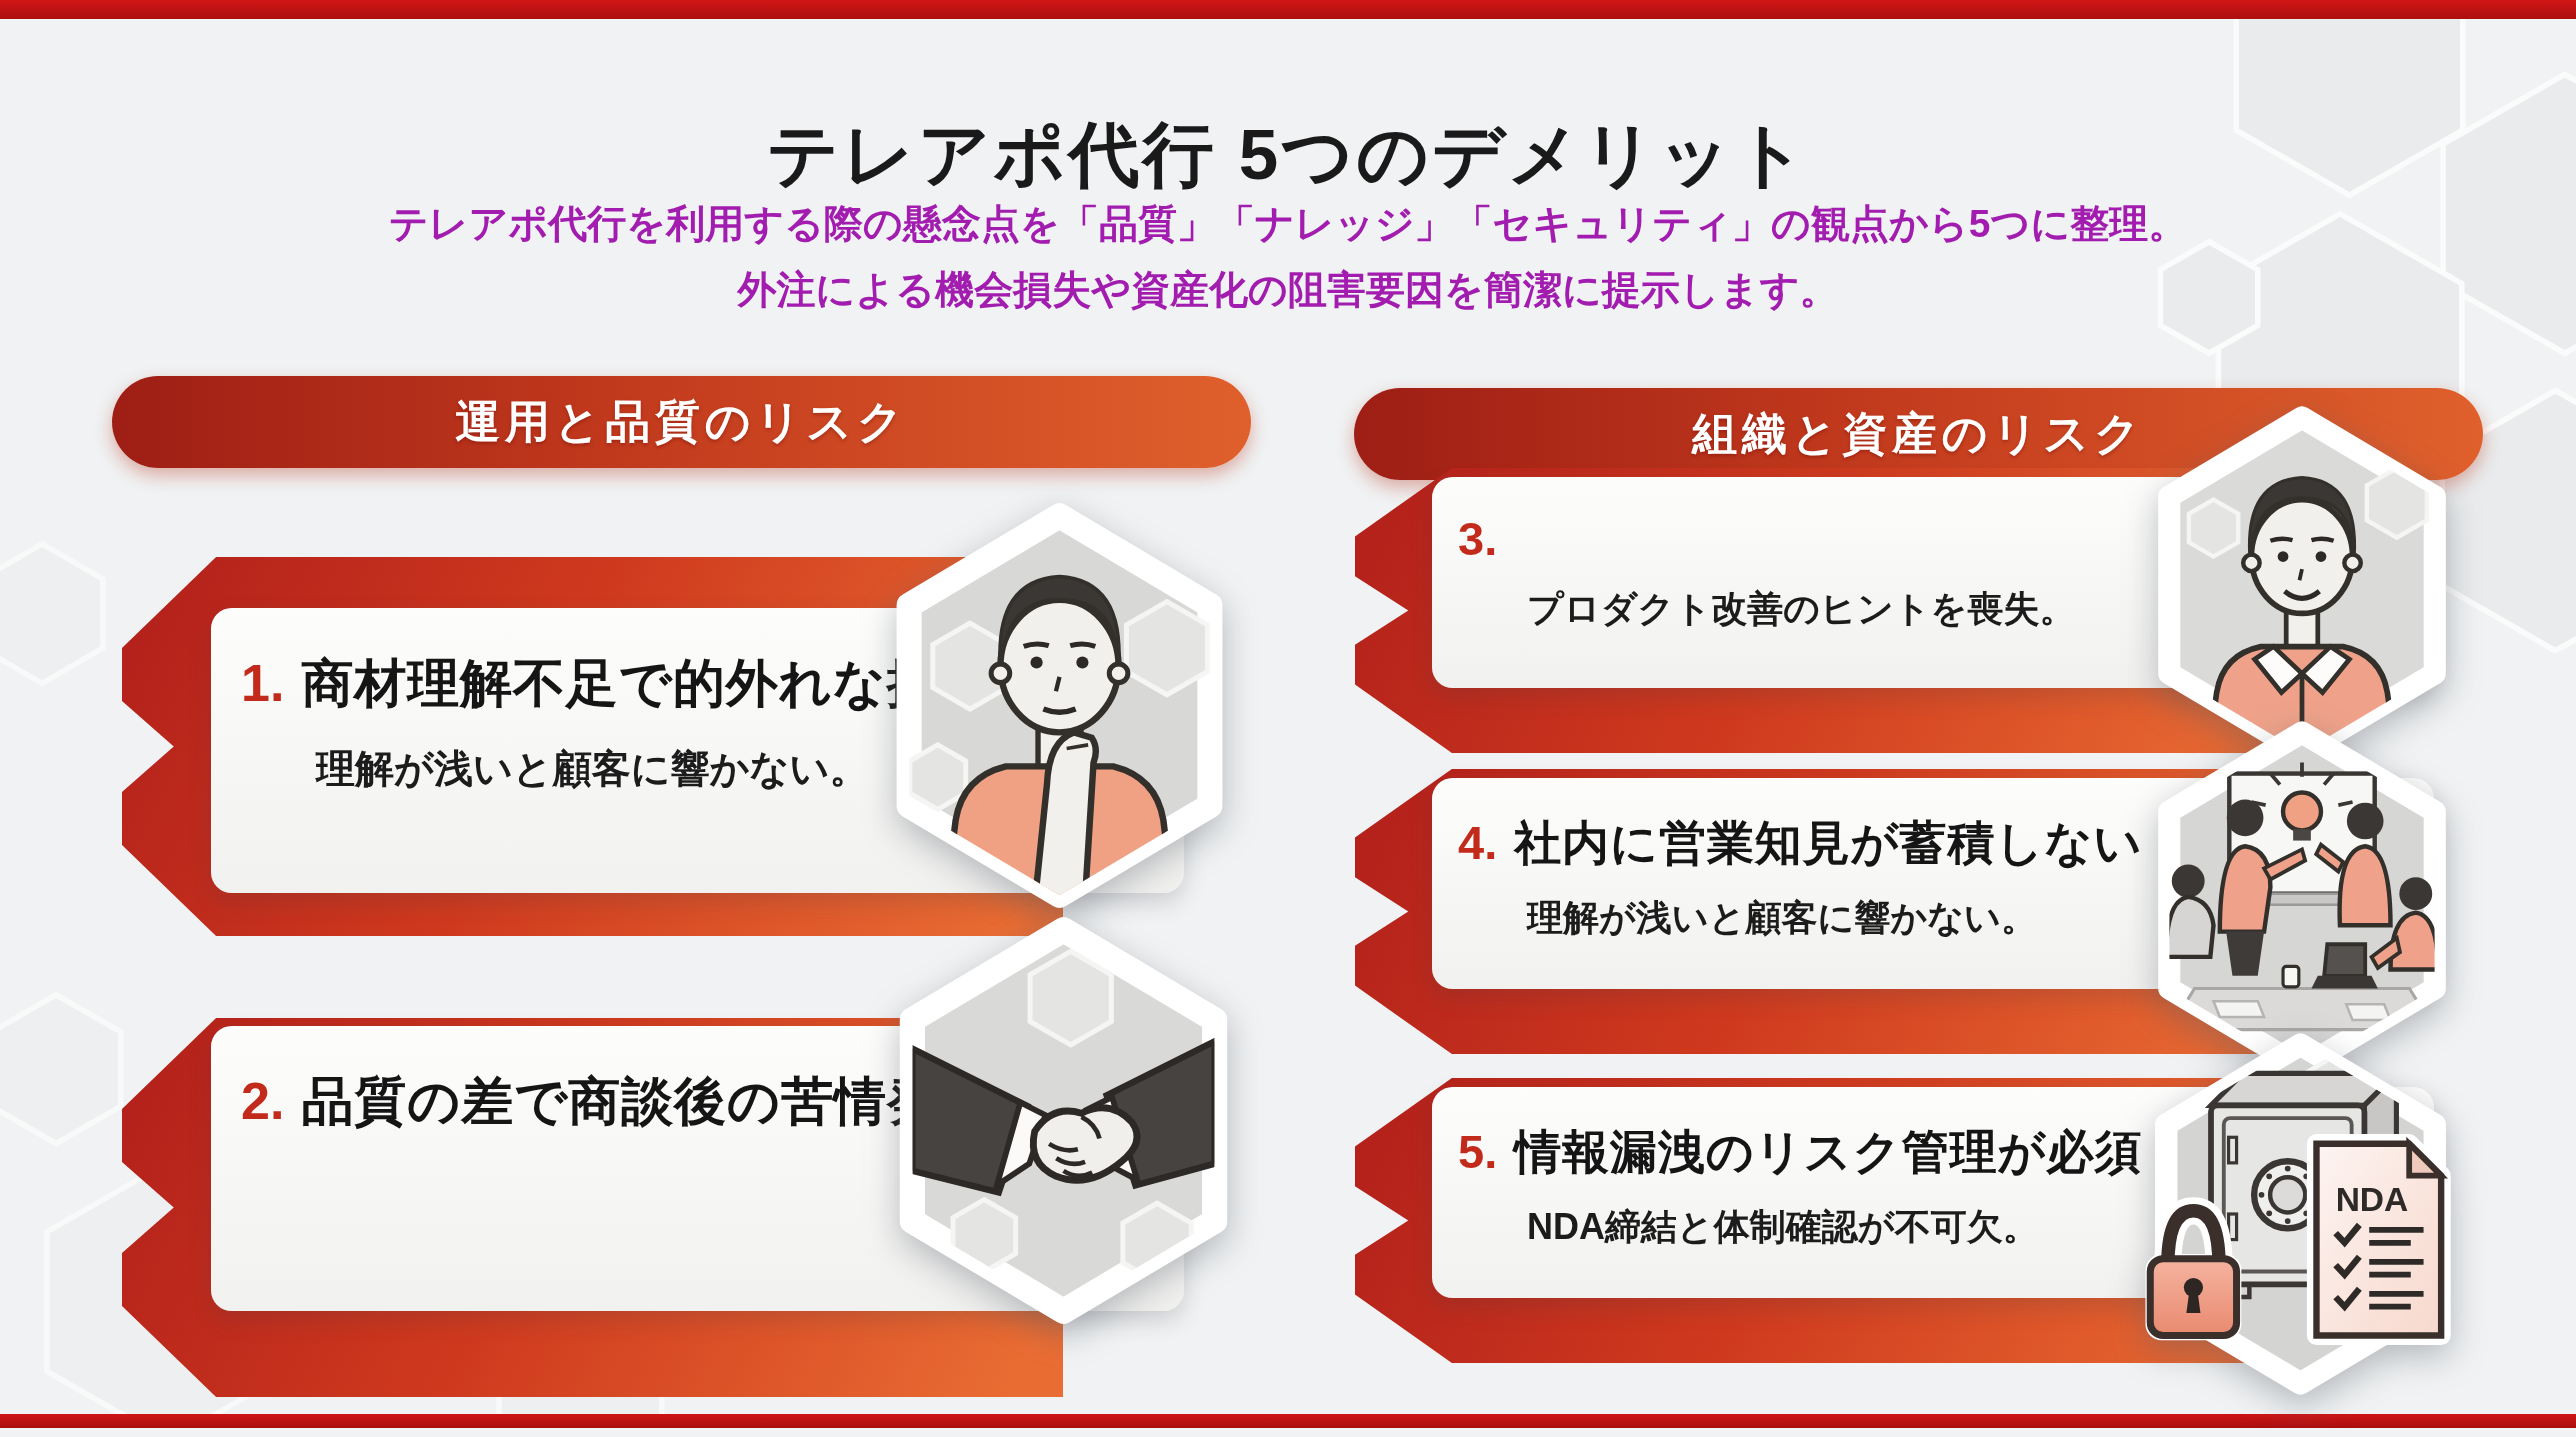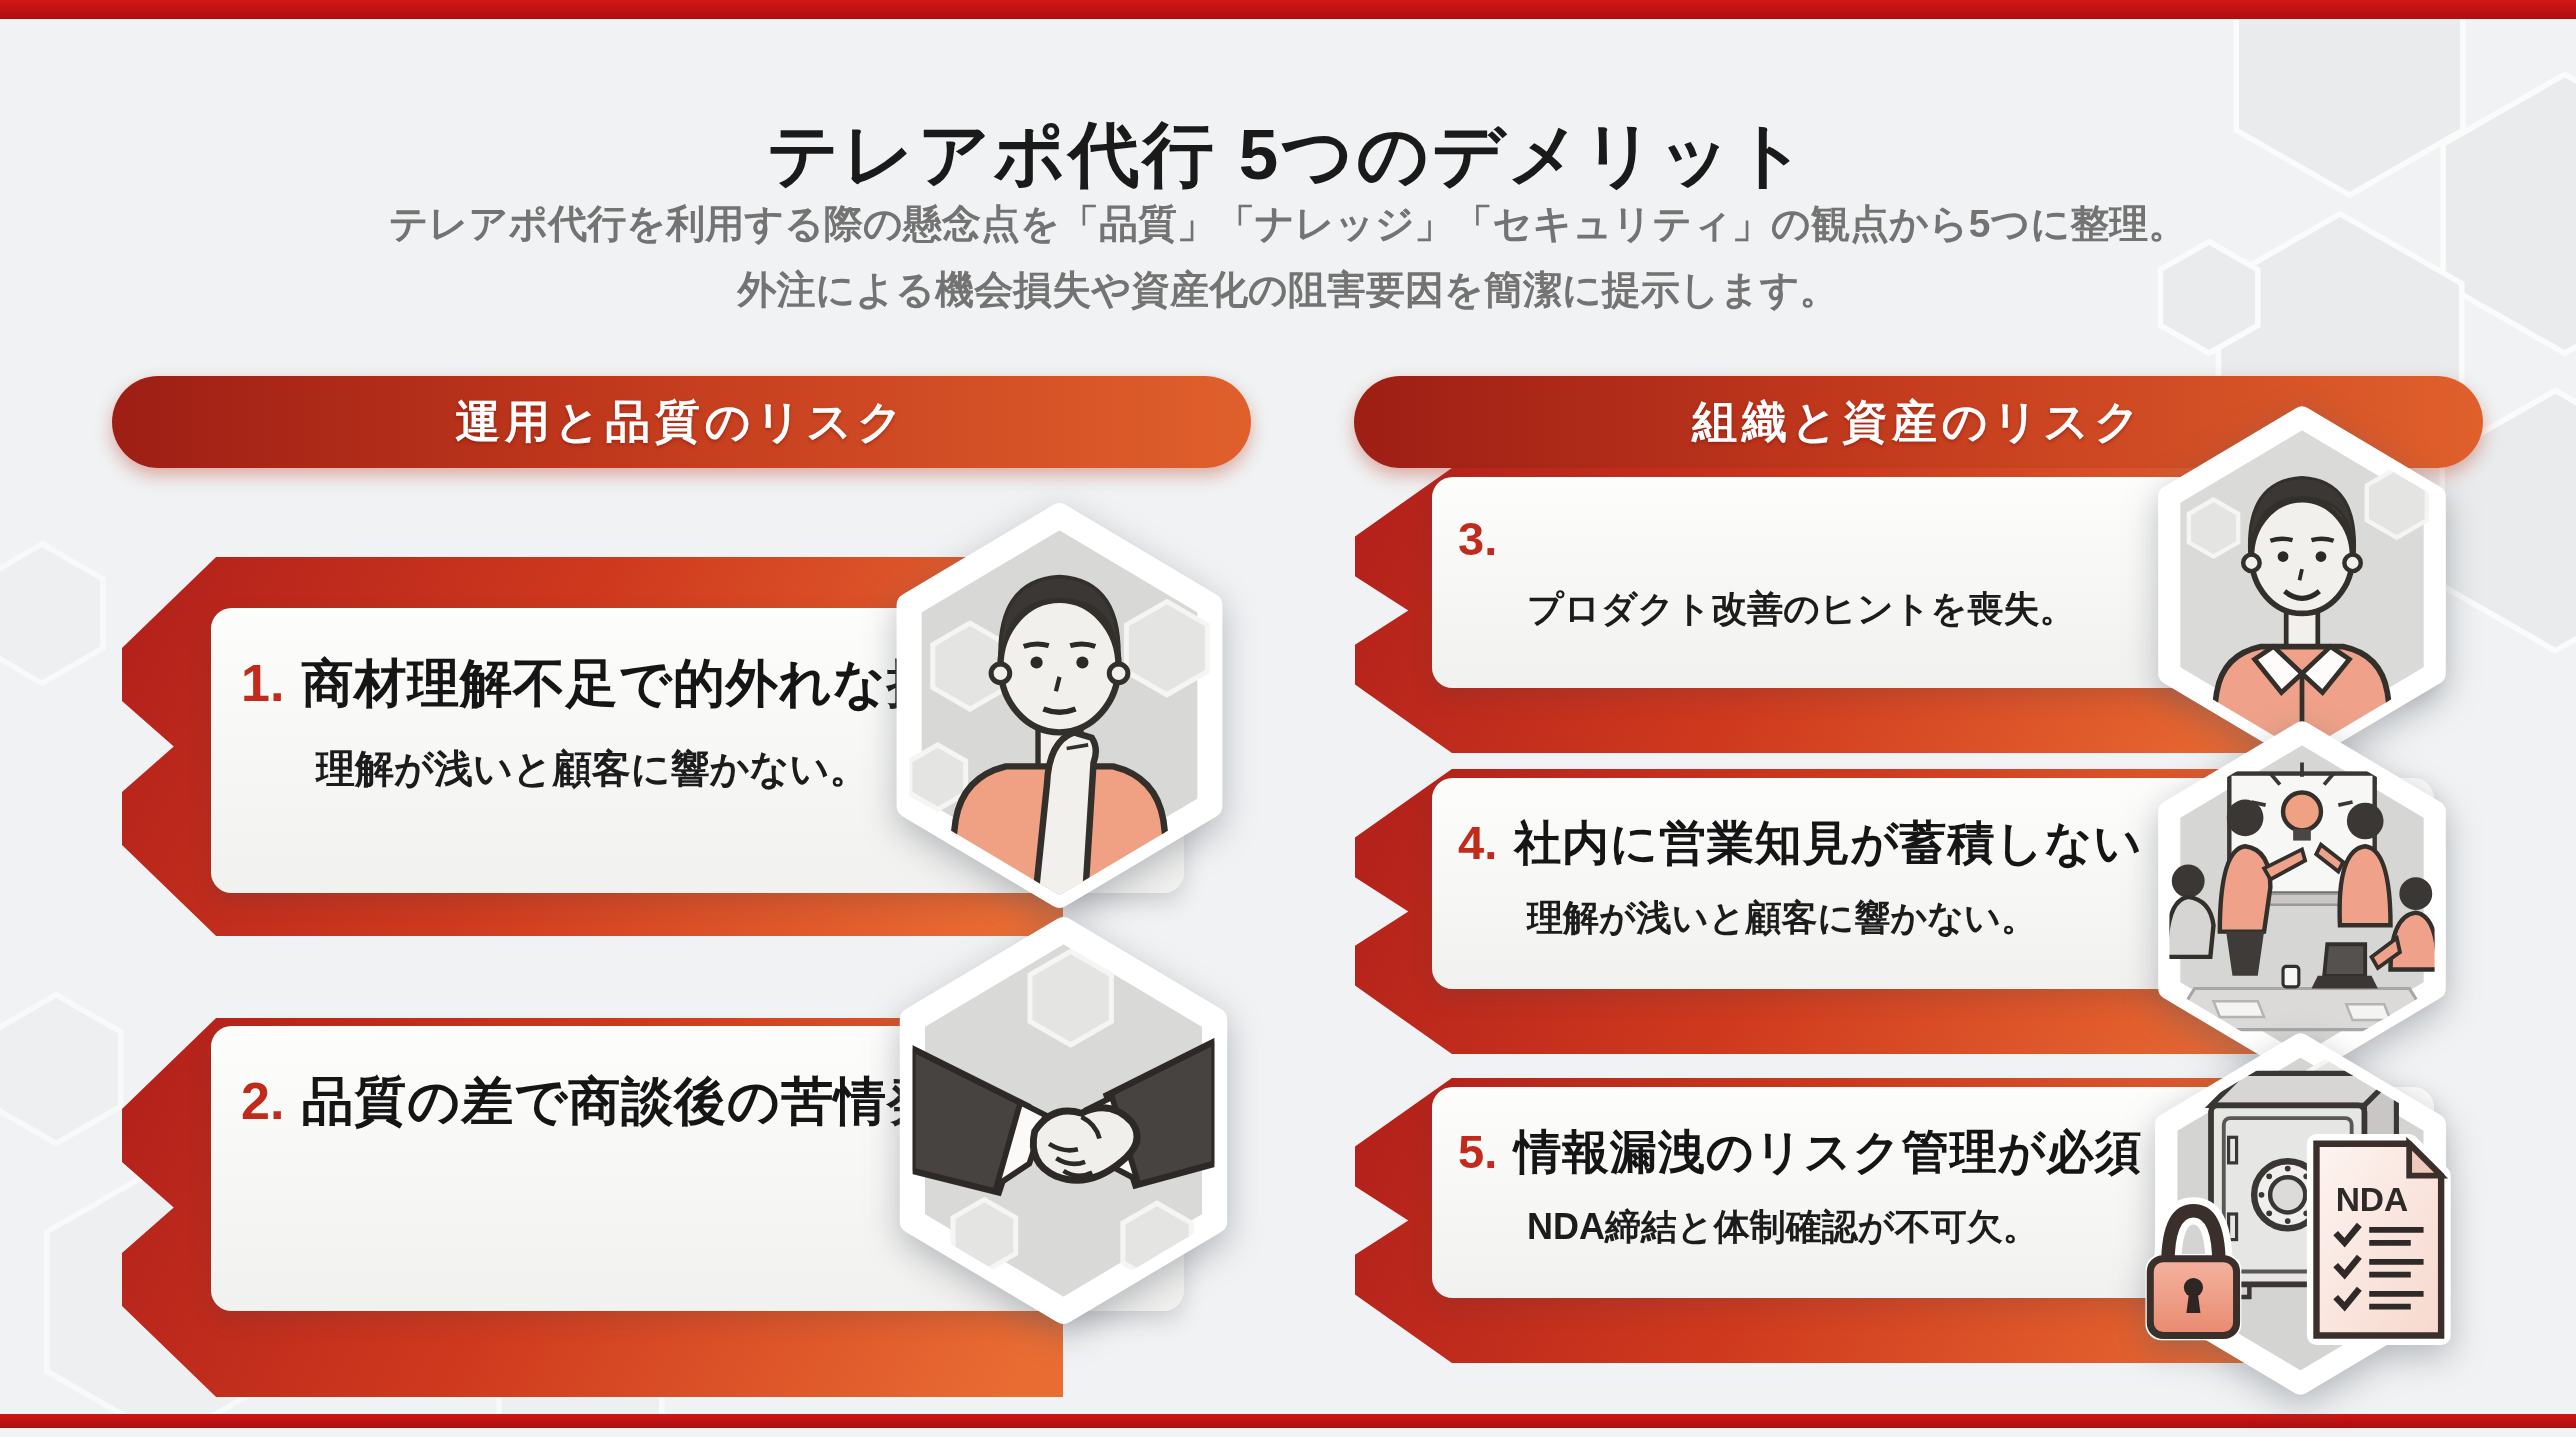--- a/index.html
+++ b/index.html
@@ -6,28 +6,28 @@
   .canvas{position:relative;width:2576px;height:1428px;background:#f0f2f3;overflow:hidden;
           font-family:"Liberation Sans","DejaVu Sans",sans-serif;}
   .bar-top{position:absolute;left:0;top:0;width:100%;height:19px;
            background:linear-gradient(180deg,#d11616,#ab0f0f);}
   .bar-bottom{position:absolute;left:0;bottom:0;width:100%;height:14px;
            background:linear-gradient(180deg,#cf1515,#a90f0f);}
   .bg-hex-layer{position:absolute;left:0;top:0;width:100%;height:100%;}
   .page-title{position:absolute;top:60px;left:0;width:100%;text-align:center;
               font-size:71px;font-weight:900;color:#1a1a1a;letter-spacing:2.8px;}
   .page-subtitle{position:absolute;top:191px;left:0;width:100%;text-align:center;
-              font-size:39px;line-height:66px;font-weight:700;color:#737373;}
+              font-size:39px;line-height:66px;font-weight:700;color:#a21caf;}
   .pill{position:absolute;top:376px;height:92px;border-radius:46px;
         background:linear-gradient(90deg,#9e1e15,#c23a1d 45%,#e0602c);
         display:flex;align-items:center;justify-content:center;color:#ffffff;
         font-size:45px;font-weight:800;letter-spacing:4.7px;
         box-shadow:0 7.5px 17px rgba(180,40,15,.35);text-shadow:0 1.9px 3.7px rgba(100,0,0,.35);}
   .pill.left{left:112px;width:1139px;}
-  .pill.right{left:1354px;width:1129px;}
+  .pill.right{left:1354px;width:1129px;margin-top:12px;}
   .item{position:absolute;}
   .arrow-bg{position:absolute;
         background:linear-gradient(115deg,#b5221b 5%,#cf3a1e 45%,#e96c33 95%);
         clip-path:polygon(10% 0,100% 0,100% 100%,10% 100%,0 76%,0 62%,5.5% 50%,0 38%,0 24%);
         filter:drop-shadow(0 7.5px 11.2px rgba(150,40,15,.35));}
   .item.l .arrow-bg{left:0;top:0;width:941px;height:379px;}
   .item.r .arrow-bg{left:0;top:0;width:969px;height:285px;}
   .card{position:absolute;border-radius:20.6px;
         background:linear-gradient(180deg,#fdfdfc,#f1f1ef);
         box-shadow:0 9.4px 22.5px rgba(60,60,70,.18);}

